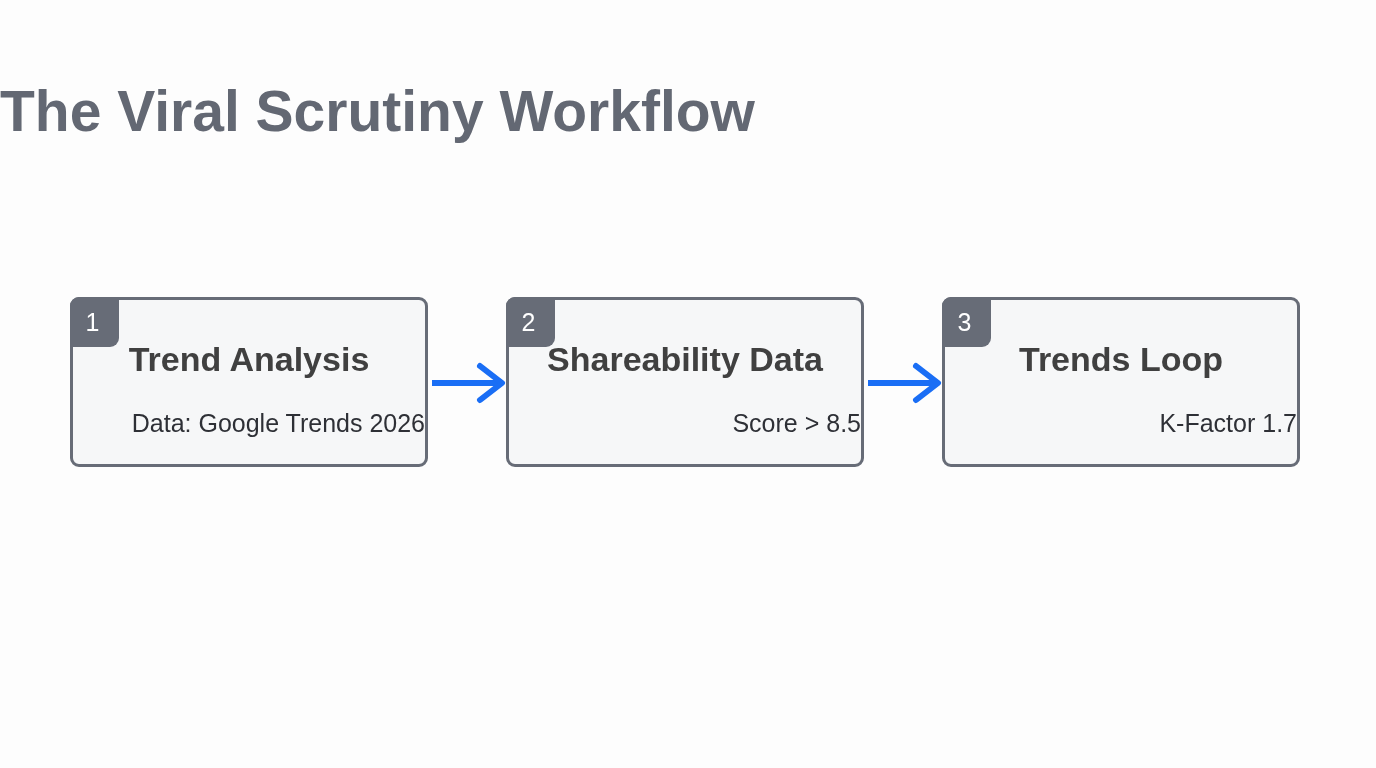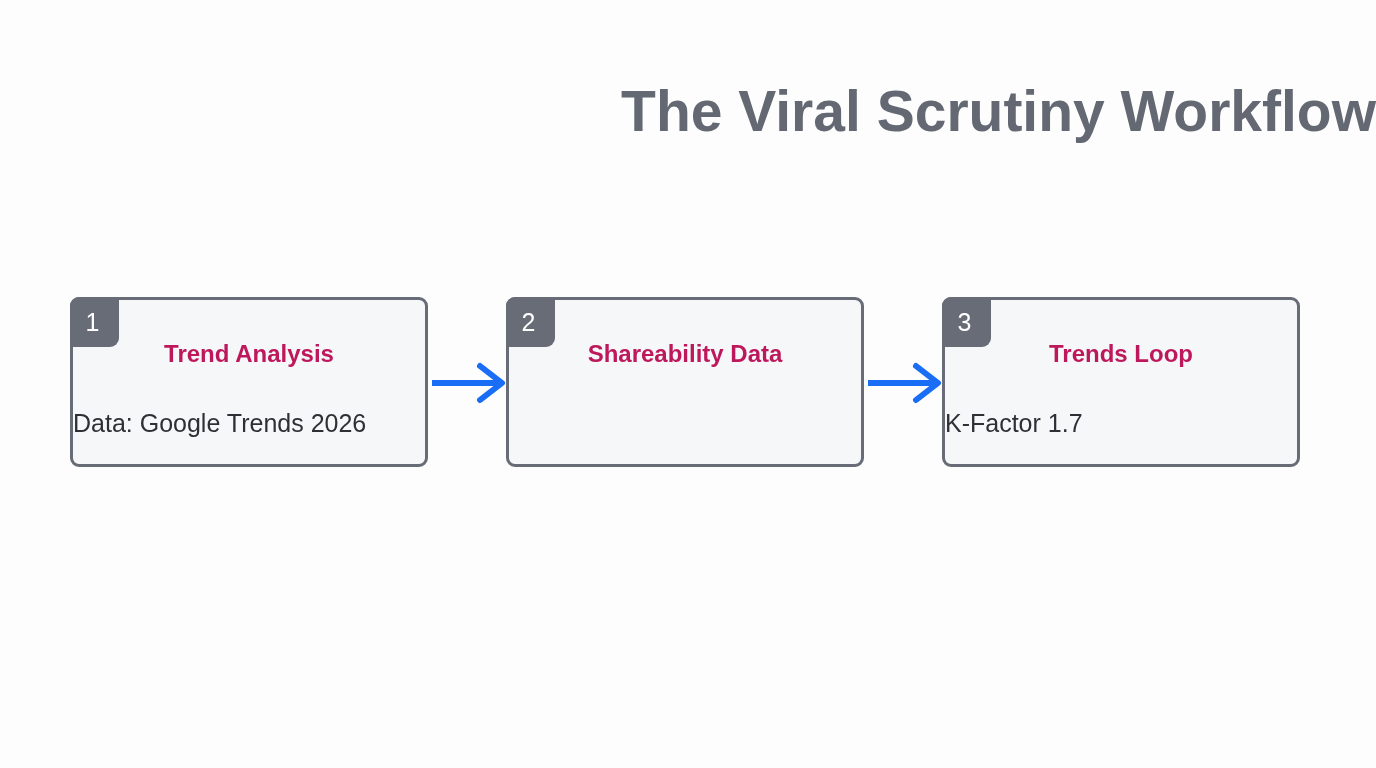--- a/index.html
+++ b/index.html
@@ -4,40 +4,40 @@
 <style>
   html, body { margin: 0; padding: 0; }
   body {
     width: 1376px; height: 768px; overflow: hidden;
     background: #fdfdfd;
     font-family: "Liberation Sans", "DejaVu Sans", sans-serif;
     position: relative;
   }
   .title {
     position: absolute; top: 78px; left: 0; width: 1376px;
-    text-align: right; font-size: 57px; font-weight: 700;
+    text-align: left; font-size: 57px; font-weight: 700;
     color: #636873; letter-spacing: 0px;
   }
   .step {
     position: absolute; top: 297px; width: 358px; height: 170px;
     background: #f6f7f8; border: 3px solid #676c77; border-radius: 9px;
     box-sizing: border-box;
   }
   .badge {
     position: absolute; top: -3px; left: -3px; width: 49px; height: 50px;
     background: #676c77; color: #ffffff; border-radius: 9px 0 9px 0;
     font-size: 25px; display: flex; align-items: center; justify-content: center;
     box-sizing: border-box; padding-right: 4px;
   }
   .step-title {
     position: absolute; top: 40px; left: 0; width: 100%; text-align: center;
-    font-size: 24px; font-weight: 600; color: #be185d;
+    font-size: 34px; font-weight: 600; color: #404040;
   }
   .step-detail {
-    position: absolute; top: 109px; left: 0; width: 100%; text-align: left;
+    position: absolute; top: 109px; left: 0; width: 100%; text-align: right;
     font-size: 25px; color: #2e3036;
   }
   .arrow { position: absolute; top: 362px; width: 76px; height: 42px; }
 </style>
 </head>
 <body>
 
 <div class="title">The Viral Scrutiny Workflow</div>
 
 <div class="step" style="left:70px;">
@@ -47,20 +47,21 @@
 </div>
 
 <svg class="arrow" style="left:432px;" viewBox="0 0 76 42">
   <line x1="0" y1="21" x2="70" y2="21" stroke="#1a6ef5" stroke-width="6"></line>
   <polyline points="48,4 70,21 48,38" fill="none" stroke="#1a6ef5" stroke-width="6" stroke-linecap="round" stroke-linejoin="round"></polyline>
 </svg>
 
 <div class="step" style="left:506px;">
   <div class="badge">2</div>
   <div class="step-title">Shareability Data</div>
+  <div class="step-detail">Score &gt; 8.5</div>
 </div>
 
 <svg class="arrow" style="left:868px;" viewBox="0 0 76 42">
   <line x1="0" y1="21" x2="70" y2="21" stroke="#1a6ef5" stroke-width="6"></line>
   <polyline points="48,4 70,21 48,38" fill="none" stroke="#1a6ef5" stroke-width="6" stroke-linecap="round" stroke-linejoin="round"></polyline>
 </svg>
 
 <div class="step" style="left:942px;">
   <div class="badge">3</div>
   <div class="step-title">Trends Loop</div>

